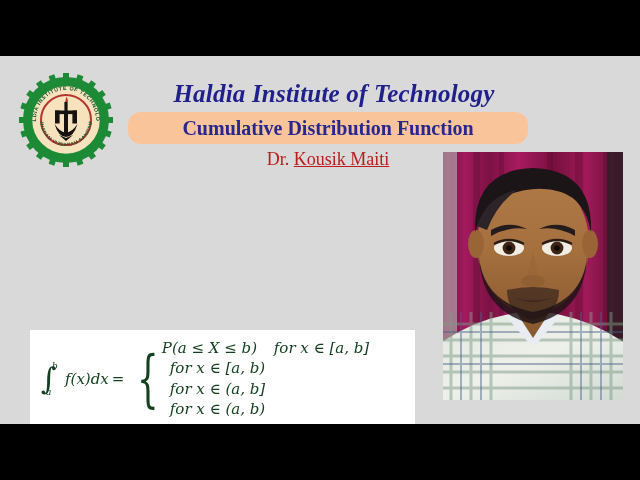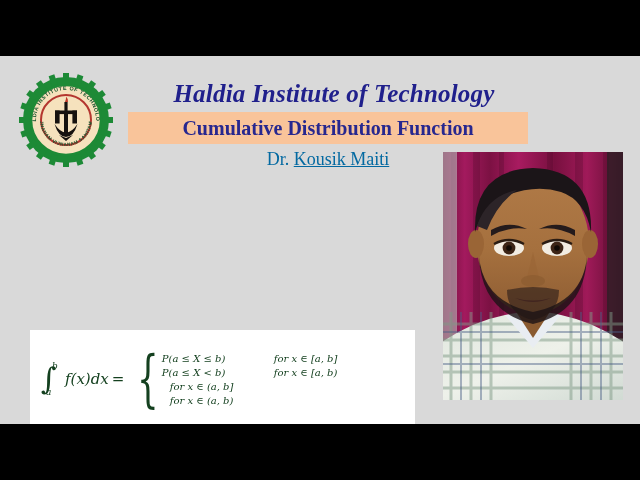--- a/index.html
+++ b/index.html
@@ -68,39 +68,40 @@
   #topic-banner {
     position: absolute;
     left: 128px;
     top: 56px;
     width: 400px;
     height: 32px;
     background: #f9c49a;
     display: flex;
     align-items: center;
     justify-content: center;
+    border-radius: 13px;
   }
   #topic-title {
     font-family: "Liberation Serif", serif;
     font-weight: bold;
     font-size: 20px;
     color: #27278f;
     white-space: nowrap;
   }
 
   
   #presenter {
     position: absolute;
     left: 128px;
     top: 93px;
     width: 400px;
     text-align: center;
     font-family: "Liberation Serif", serif;
     font-size: 18px;
-    color: #0369a1;
+    color: #b91c1c;
     white-space: nowrap;
   }
   #presenter .uline { text-decoration: underline; }
 
   
   #formula-box {
     position: absolute;
     left: 30px;
     top: 274px;
     width: 385px;
@@ -168,21 +169,21 @@
     margin-right: -6px;
   }
   #cases {
     display: flex;
     flex-direction: column;
     gap: 1px;
   }
   .case-row {
     display: flex;
     align-items: flex-start;
-    font-size: 10px;
+    font-size: 15px;
     white-space: nowrap;
     line-height: 1.3;
   }
   .case-prob { width: 104px; }
   .case-cond { padding-left: 8px; }
 
   
   #webcam {
     position: absolute;
     left: 443px;
@@ -282,21 +283,20 @@
       </div>
 
       <div id="cases-wrap">
         <span id="brace">{</span>
         <div id="cases">
           <div class="case-row math">
             <span class="case-prob">P(a ≤ X ≤ b)</span>
             <span class="case-cond">for x ∈ [a, b]</span>
           </div>
           <div class="case-row math">
-            <span class="case-prob">P(a ≤ X &lt; b)</span>
             <span class="case-cond">for x ∈ [a, b)</span>
           </div>
           <div class="case-row math">
             <span class="case-cond">for x ∈ (a, b]</span>
           </div>
           <div class="case-row math">
             <span class="case-cond">for x ∈ (a, b)</span>
           </div>
         </div>
       </div>

